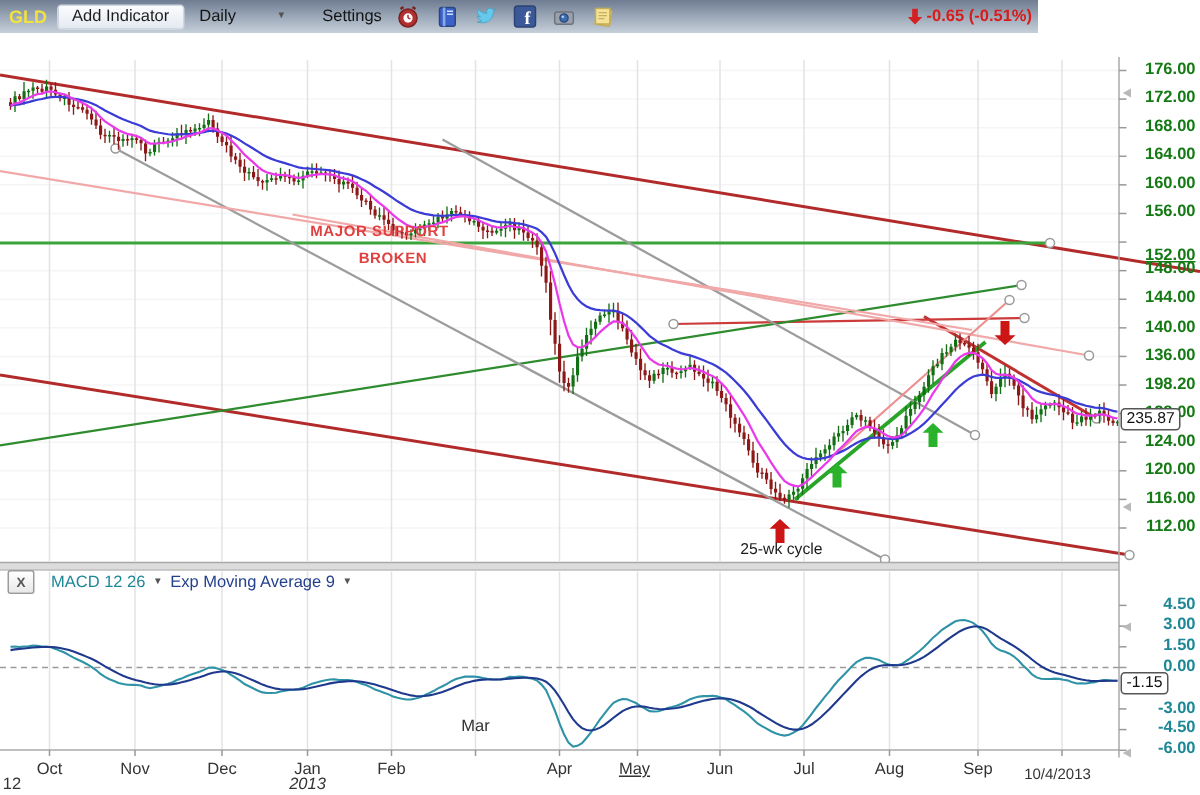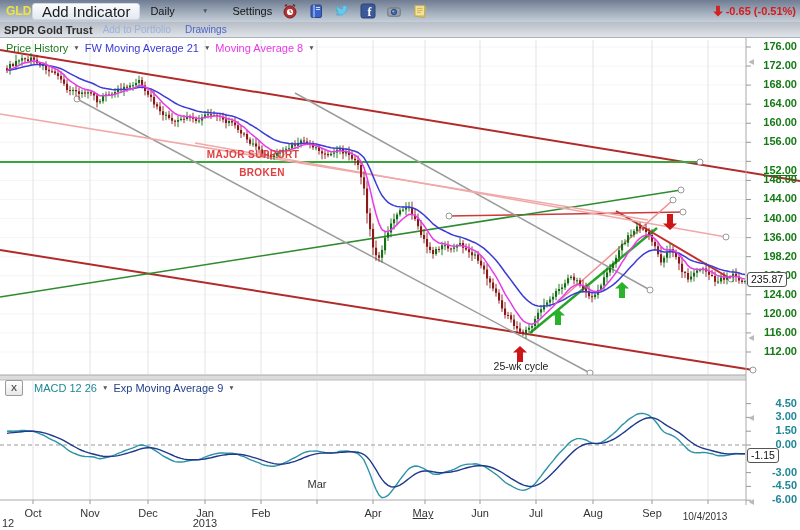--- a/index.html
+++ b/index.html
@@ -1,23 +1,23 @@
 <!DOCTYPE html>
 <html><head>
 <meta charset="utf-8">
 <style>
   html,body{margin:0;padding:0;background:#fff;}
   #app{position:relative;width:800px;height:530px;overflow:hidden;
        font-family:"Liberation Sans",sans-serif;background:#fff;}
   
-  #topbar{position:absolute;left:0;top:0;width:800px;height:22px;z-index:6;
+  #topbar{position:absolute;left:0;top:0;width:692px;height:22px;z-index:6;
     background:linear-gradient(180deg,#6f7c92 0%,#97a4b4 45%,#c6cfd9 100%);
     display:flex;align-items:center;padding:0 4px 0 6px;box-sizing:border-box;}
   #sym{color:#f2e23e;font-weight:bold;font-size:12px;width:26px;}
-  #addind{font-size:15px;color:#1c1c1c;height:17px;line-height:15px;
+  #addind{margin-left:6px;font-size:11px;color:#1c1c1c;height:17px;line-height:15px;
     padding:0 9px;border:1px solid #cfd7e2;border-radius:3px;
     background:linear-gradient(#fbfcfe,#e4e9f1);cursor:default;
     font-family:"Liberation Sans",sans-serif;}
   #tf{margin-left:10px;width:58px;display:flex;justify-content:space-between;
       align-items:center;font-size:11px;color:#141414;}
   .caret{font-size:6.5px;color:#555;line-height:1;}
   #settings{margin-left:24px;font-size:11px;color:#141414;}
   .ticon{margin-left:9px;width:17px;height:17px;display:inline-flex;
          align-items:center;justify-content:center;}
   #change{margin-left:auto;display:flex;align-items:center;gap:3px;
@@ -284,34 +284,21 @@
         </svg>
     </span>
     <div id="change">
       <svg width="10" height="12">
           <path d="M3.1 0.8 h3.8 v5.6 h3 L5 11.4 L0.2 6.4 h2.9 z" fill="#d42020"></path>
         </svg>
       <span>-0.65 (-0.51%)</span>
     </div>
   </div>
 
-  <div id="subbar">
-    <span id="secname">SPDR Gold Trust</span>
-    <span id="addport">Add to Portfolio</span>
-    <span id="drawings">Drawings</span>
-  </div>
-
-  <div id="phead" class="ovl">
-    <span class="indlbl" style="color:#1e7e1e">Price History</span>
-    <span class="caret">▼</span>
-    <span class="indlbl" style="color:#3b3bd6">FW Moving Average 21</span>
-    <span class="caret">▼</span>
-    <span class="indlbl" style="color:#e93ae9">Moving Average 8</span>
-    <span class="caret">▼</span>
-  </div>
+
 
   <div id="mhead" class="ovl">
     <span id="xbtn">X</span>
     <span class="indlbl" style="color:#1d8796">MACD 12 26</span>
     <span class="caret">▼</span>
     <span class="indlbl" style="color:#24418e">Exp Moving Average 9</span>
     <span class="caret">▼</span>
   </div>
 
   <div class="ann" id="ann1" style="left:205px;top:149px">MAJOR SUPPORT</div>
@@ -356,16 +343,16 @@
       <div class="xlbl" style="left: 180px; top: 507px; width: 50px;">Jan</div>
       <div class="xlbl" style="left: 236px; top: 507px; width: 50px;">Feb</div>
       <div class="xlbl" style="left: 292px; top: 478px; width: 50px;">Mar</div>
       <div class="xlbl" style="left: 348px; top: 507px; width: 50px;">Apr</div>
       <div class="xlbl" style="left: 398px; top: 507px; width: 50px; text-decoration: underline;">May</div>
       <div class="xlbl" style="left: 455px; top: 507px; width: 50px;">Jun</div>
       <div class="xlbl" style="left: 511px; top: 507px; width: 50px;">Jul</div>
       <div class="xlbl" style="left: 568px; top: 507px; width: 50px;">Aug</div>
       <div class="xlbl" style="left: 627px; top: 507px; width: 50px;">Sep</div>
       <div class="xlbl" style="left: -17px; top: 517px; width: 50px;">12</div>
-      <div class="xlbl" style="left: 180px; top: 517px; width: 50px;">2013</div>
+      <div class="xlbl" style="left: 180px; top: 517px; width: 50px; font-style: italic;">2013</div>
       <div class="xlbl" style="left: 680px; top: 511px; width: 50px; font-size: 10px;">10/4/2013</div>
     </div>
 </div>
 
 </body></html>

